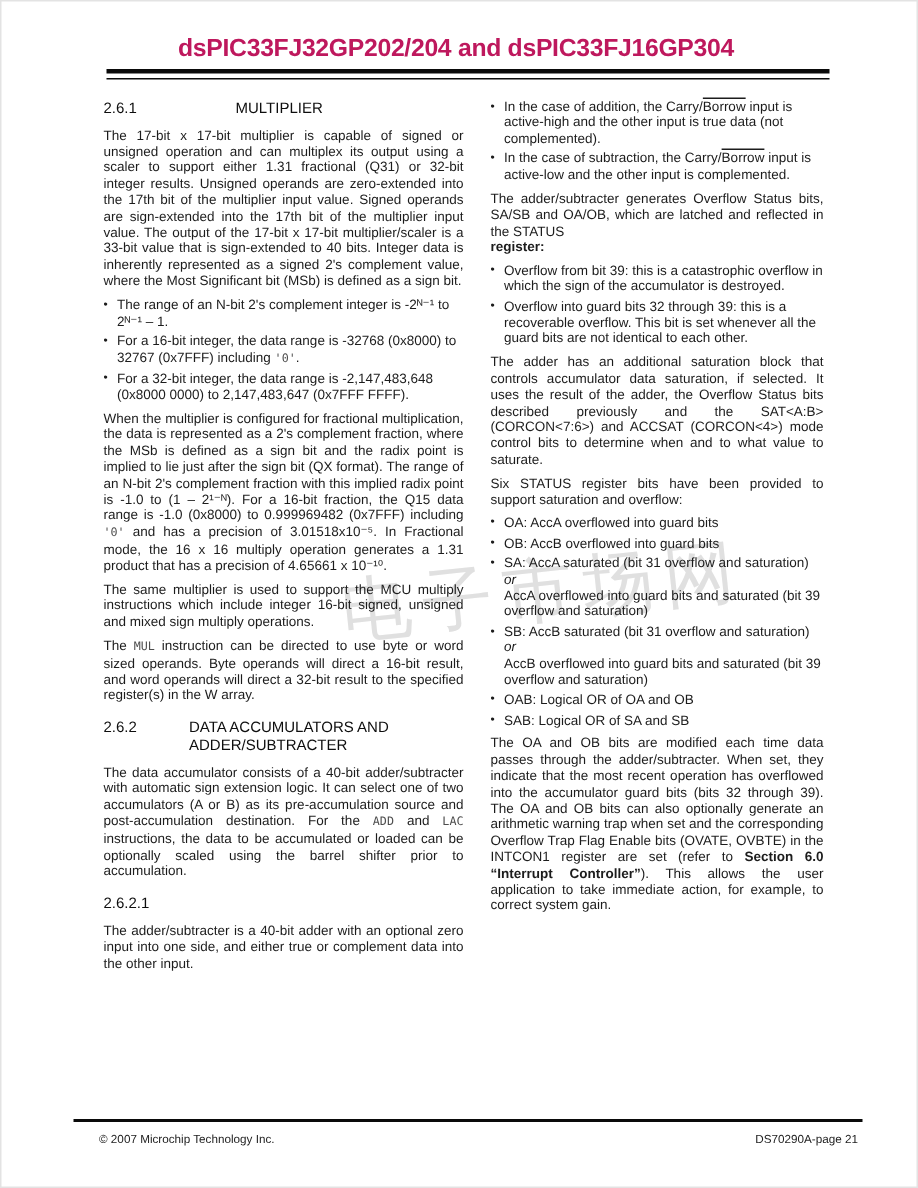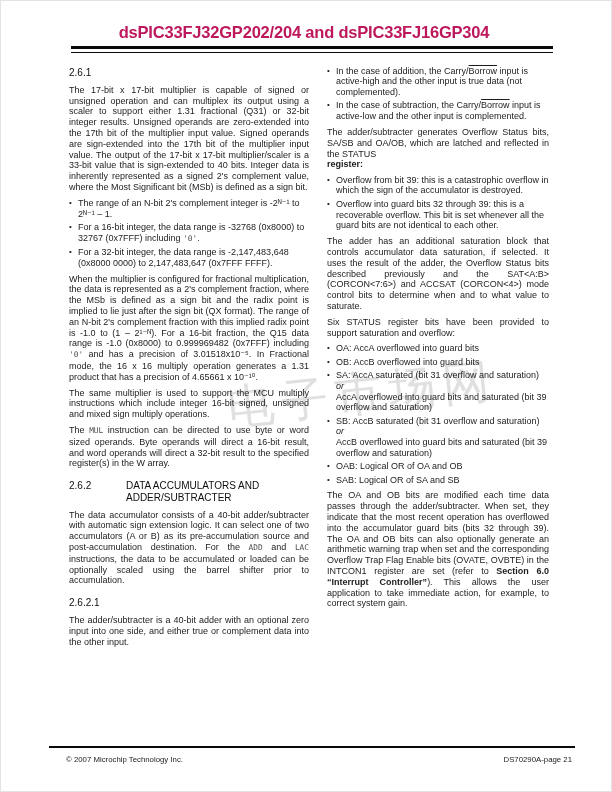--- a/index.html
+++ b/index.html
@@ -68,20 +68,21 @@
 <div class="page">
 
   <div class="header-title">dsPIC33FJ32GP202/204 and dsPIC33FJ16GP304</div>
   <div class="header-rule"></div>
 
   <div class="watermark">电子市场网</div>
 
   <div class="col col-left">
     <div class="sect">
       <span class="num">2.6.1</span>
+      <span class="title">MULTIPLIER</span>
     </div>
     <div class="para"><span>The 17-bit x 17-bit multiplier is capable of signed or unsigned operation and can multiplex its output using a scaler to support either 1.31 fractional (Q31) or 32-bit integer results. Unsigned operands are zero-extended into the 17th bit of the multiplier input value. Signed operands are sign-extended into the 17th bit of the multiplier input value. The output of the 17-bit x 17-bit multiplier/scaler is a 33-bit value that is sign-extended to 40 bits. Integer data is inherently represented as a signed 2's complement value, where the Most Significant bit (MSb) is defined as a sign bit.</span></div>
 
     <div class="bullet">
       <span class="dot">•</span>
       <span class="bc"><span>The range of an N-bit 2's complement integer is -2ᴺ⁻¹ to 2ᴺ⁻¹ – 1.</span></span>
     </div>
     <div class="bullet">
       <span class="dot">•</span>
       <span class="bc"><span>For a 16-bit integer, the data range is -32768 (0x8000) to 32767 (0x7FFF) including </span><span class="seg-code">'0'</span><span>.</span></span>

